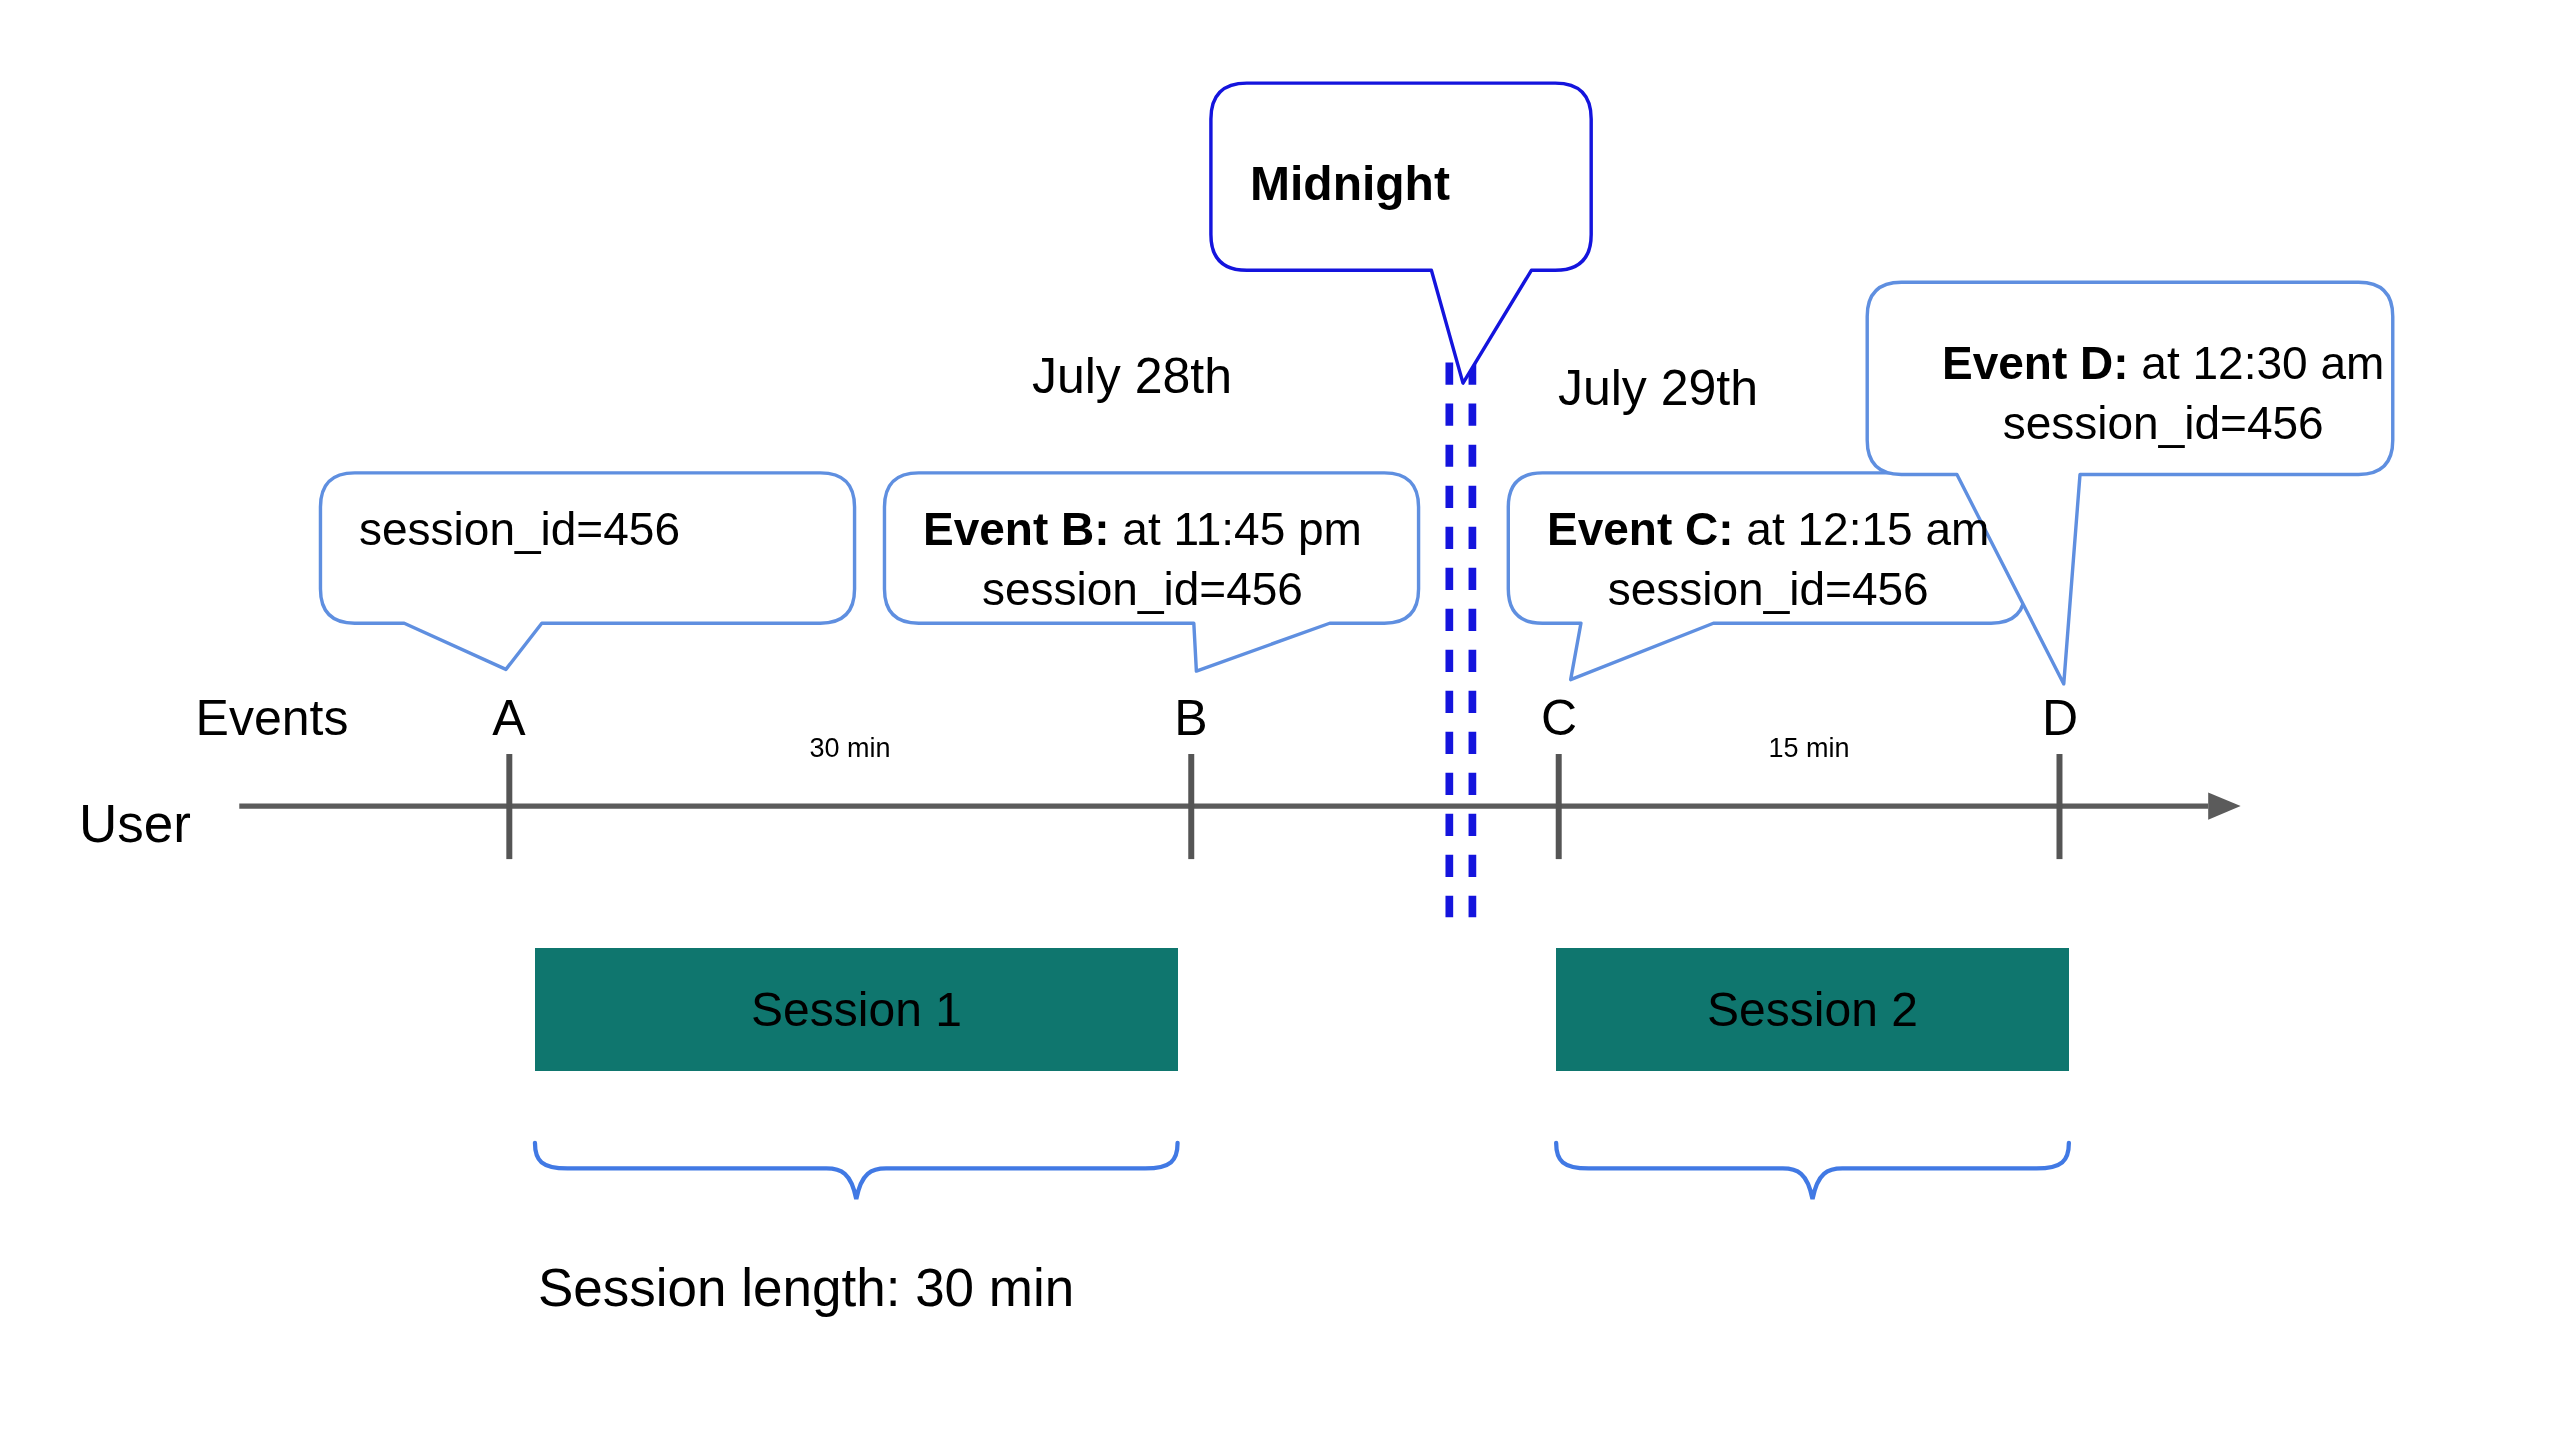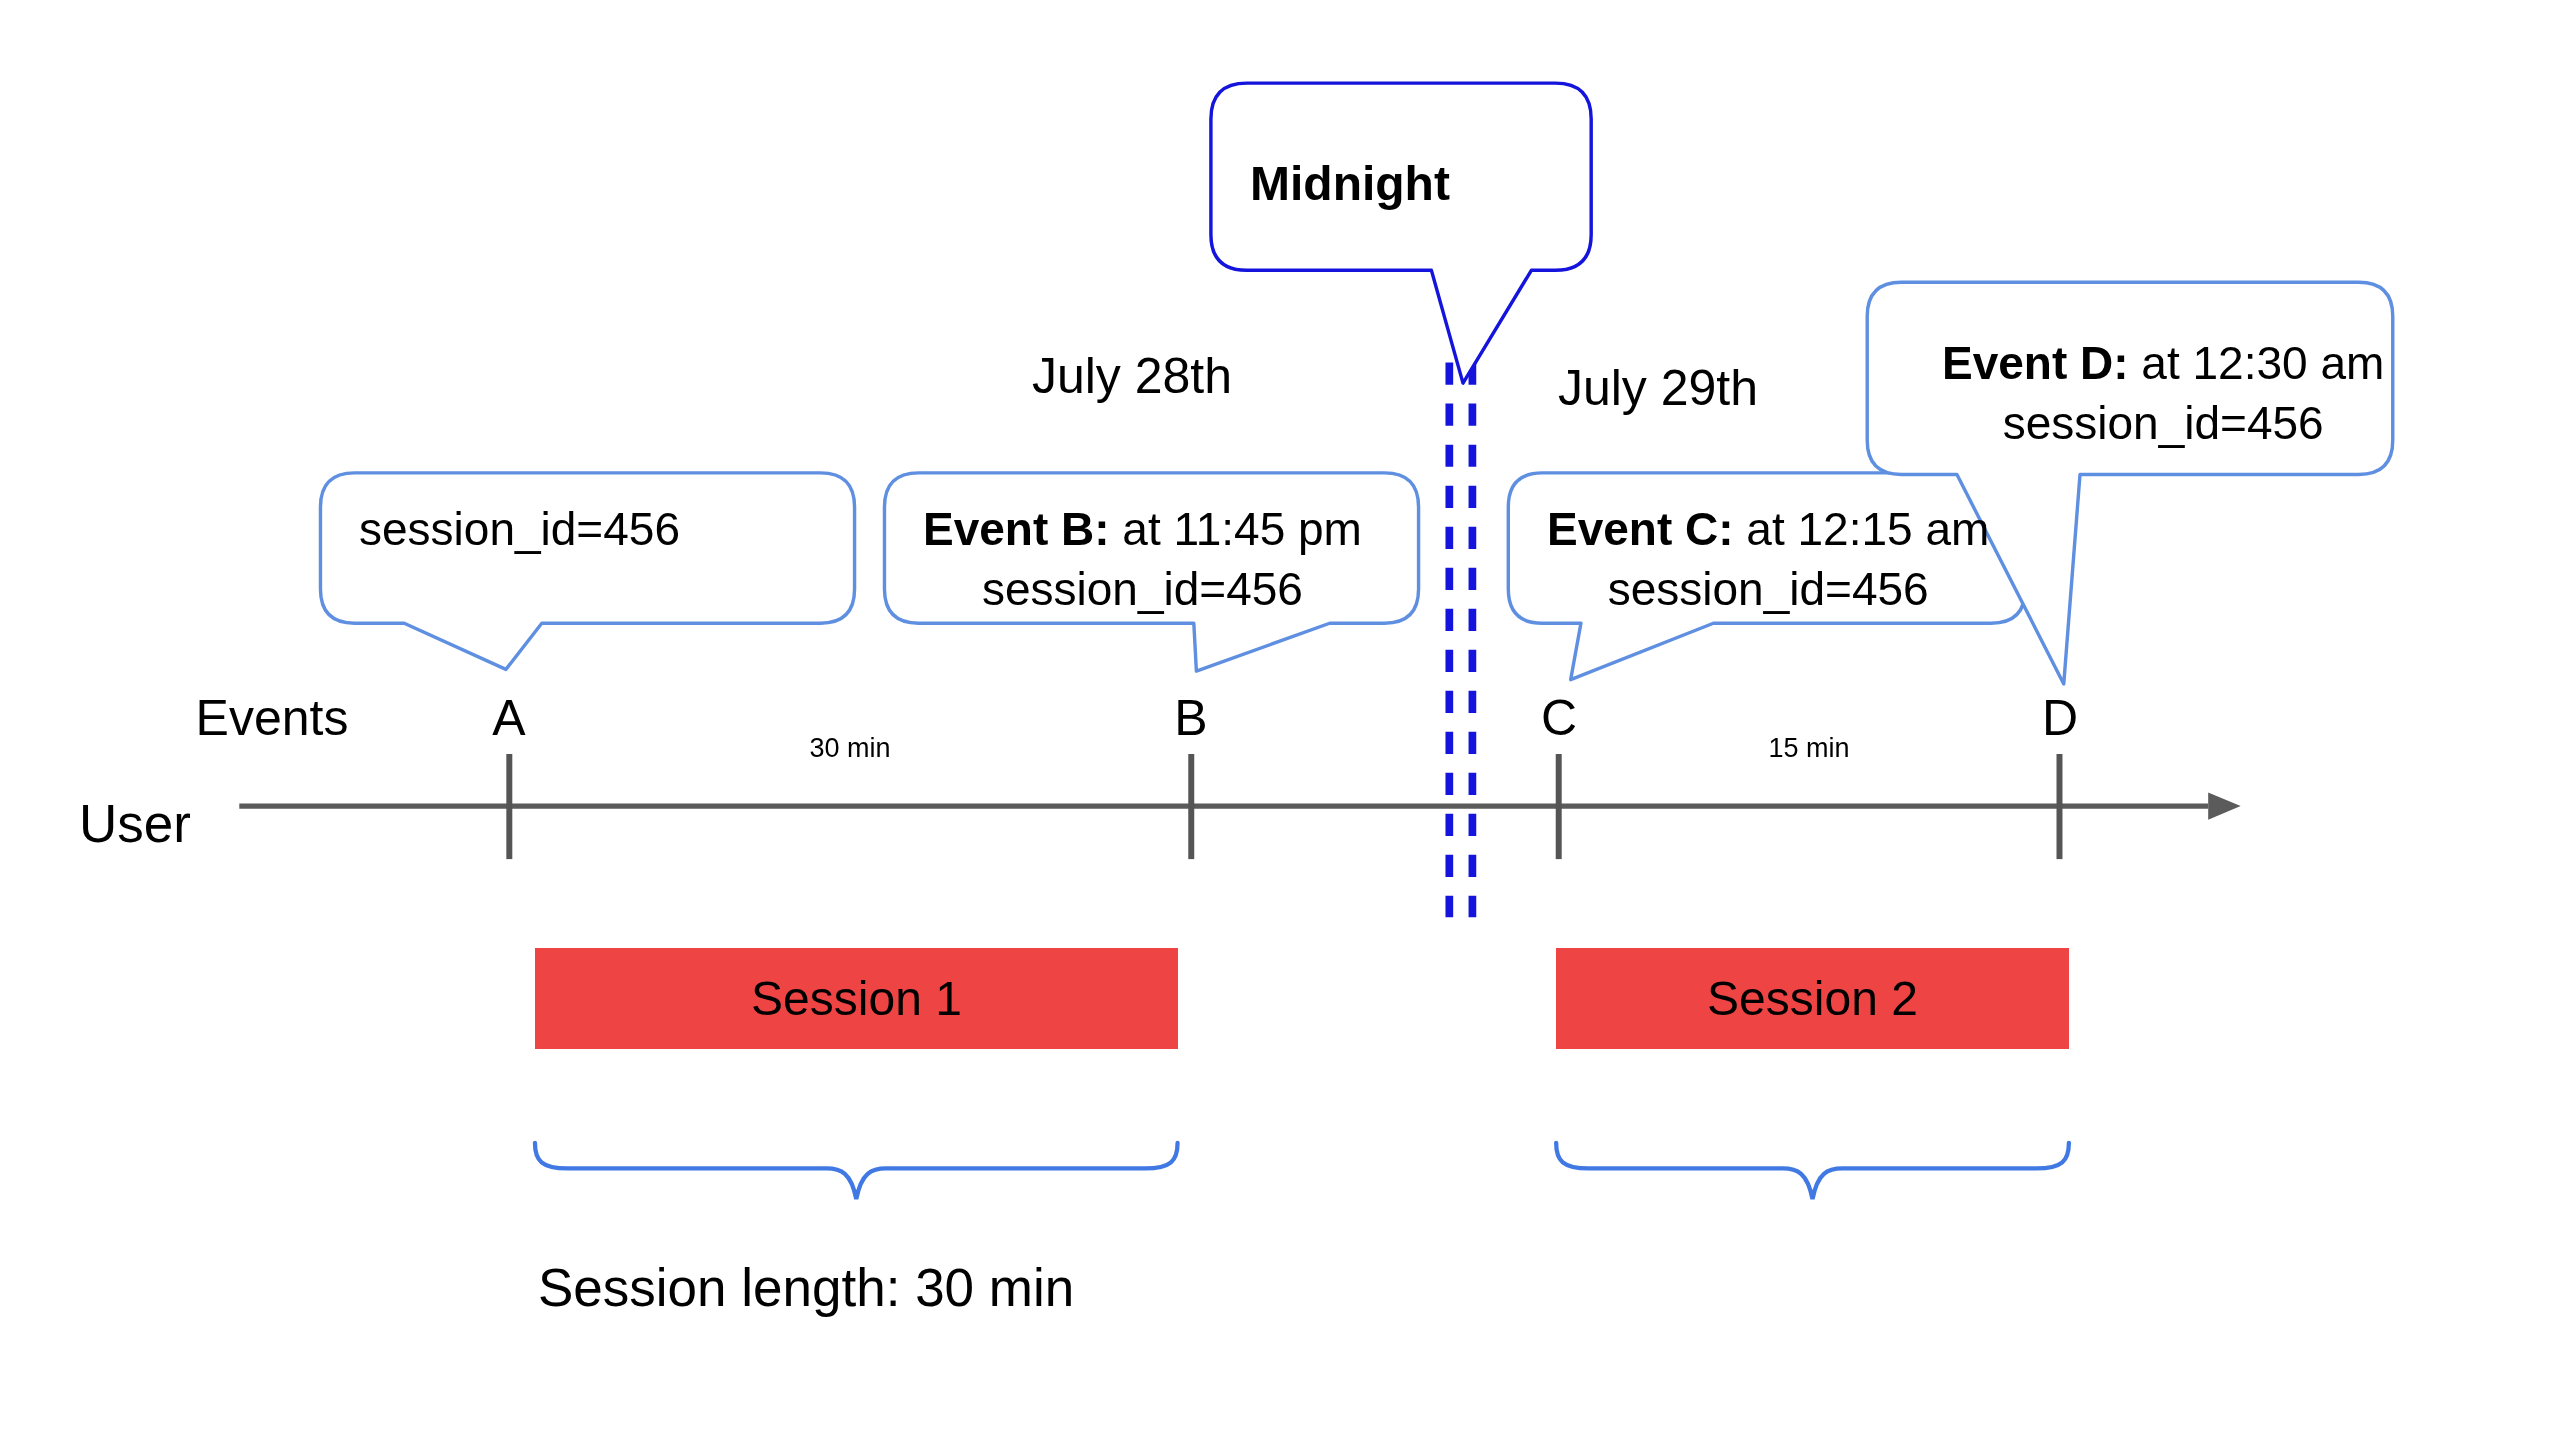--- a/index.html
+++ b/index.html
@@ -12,21 +12,21 @@
   .center{transform:translateX(-50%);}
   .date-label{font-size:50px;}
   .axis-label{font-size:50px;}
   .user-label{font-size:53px;}
   .letter{font-size:50px;}
   .gap-label{font-size:27px;}
   .callout-text{font-size:46px;line-height:60px;}
   .callout-text b{font-weight:bold;}
   .midnight-text{font-size:48px;font-weight:bold;}
   .session-box{
-    position:absolute;top:948px;height:101px;background:#ef4444;
+    position:absolute;top:948px;height:123px;background:#0f766e;
     display:flex;align-items:center;justify-content:center;font-size:48px;
   }
   .session-length{font-size:53px;position:absolute;top:1257px;white-space:nowrap;}
 </style>
 </head>
 <body>
 
 <div class="canvas">
 
   <svg class="shapes" width="2550" height="1455" viewBox="0 0 2984 1702">

